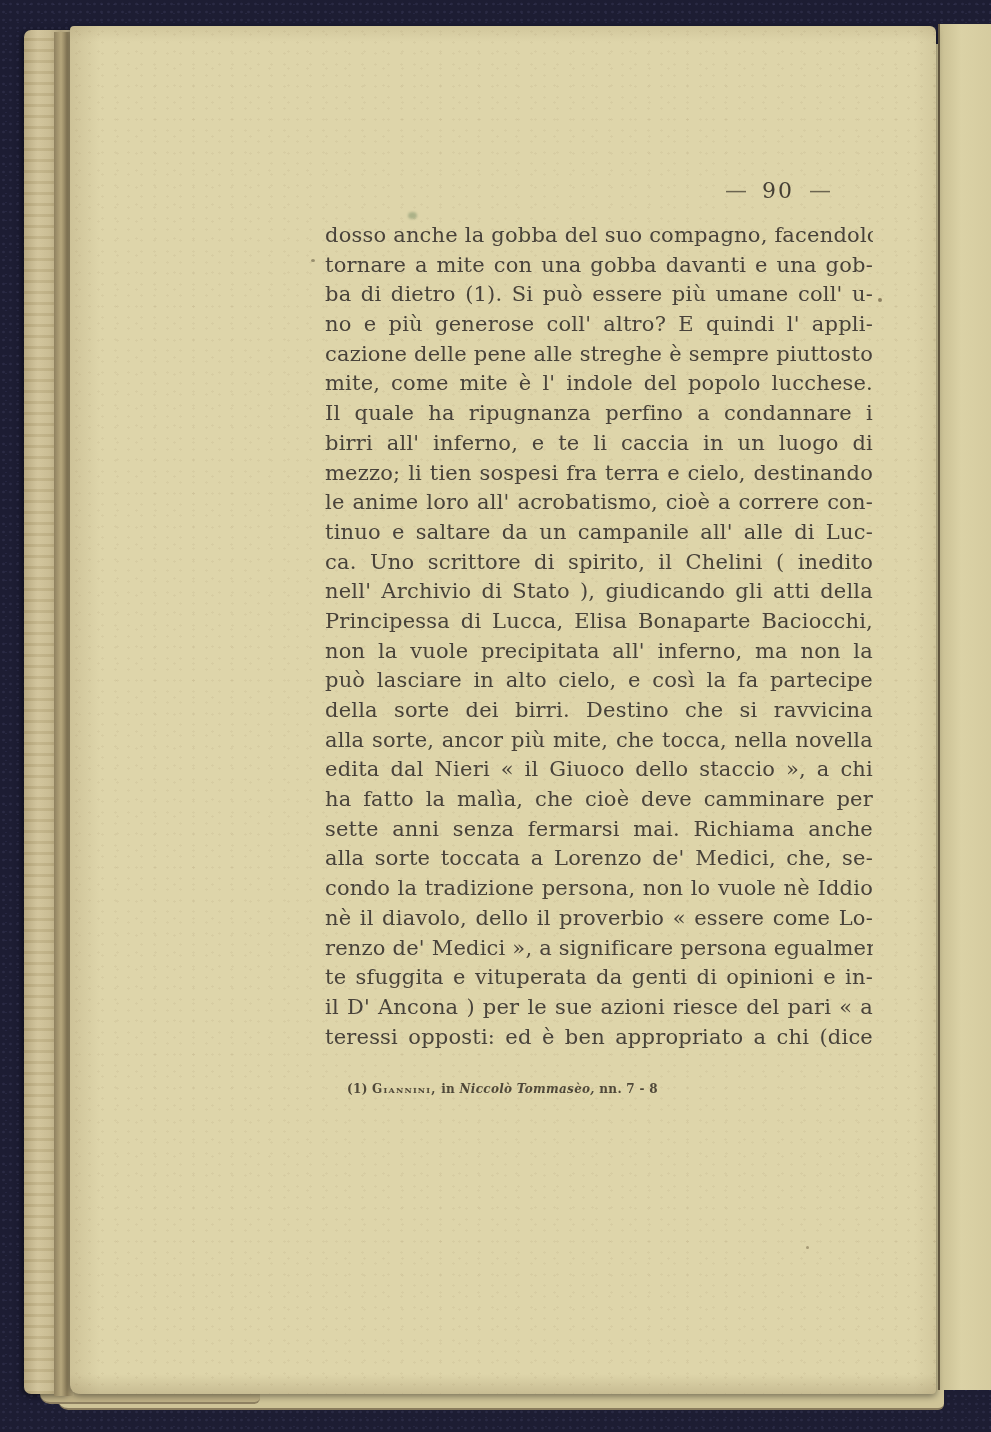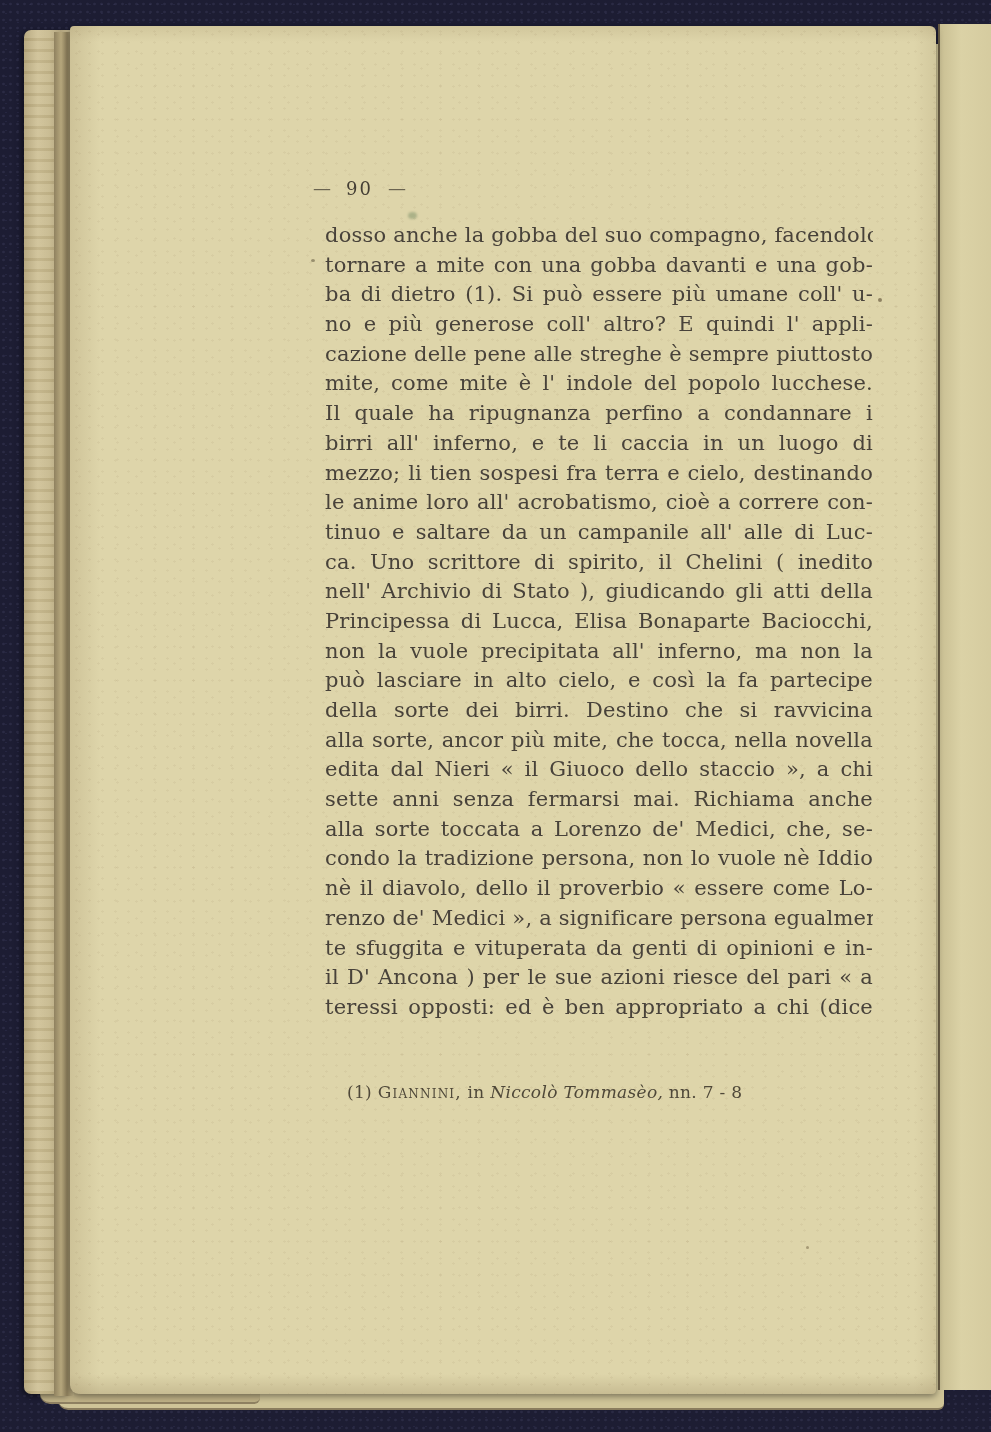--- a/index.html
+++ b/index.html
@@ -69,43 +69,43 @@
       radial-gradient(rgba(150,130,85,0.10) 1px, transparent 1.6px),
       radial-gradient(rgba(125,105,65,0.08) 1px, transparent 1.5px);
     background-size: 100% 100%, 100% 100%, 100% 100%, 100% 100%, 13px 11px, 19px 17px;
     border-radius: 4px 6px 4px 9px;
     box-shadow: 0 2px 7px rgba(0,0,0,0.45);
     z-index: 3;
   }
 
   .page-header {
     position: absolute; left: 228px; top: 152px; width: 548px;
-    text-align: left;
-    font-size: 18px; color: #565040;
+    text-align: right;
+    font-size: 22px; color: #565040;
   }
   .page-header .dash { margin: 0 15px; color: #6b6450; }
   .page-header .num { color: #453f35; letter-spacing: 2px; }
 
   .text-block {
     position: absolute; left: 255px; top: 195px; width: 548px;
     color: #48423a;
     font-size: 21px;
   }
   .line {
     height: 29.7px; line-height: 29.7px;
     text-align: justify;
     text-align-last: justify;
     -moz-text-align-last: justify;
     letter-spacing: 0.2px;
     overflow: hidden; white-space: nowrap;
   }
 
   .footnote {
     position: absolute; left: 277px; top: 1056px; width: 520px;
-    font-size: 17px; color: #4f4839; letter-spacing: 0.3px;
+    font-size: 12px; color: #4f4839; letter-spacing: 0.3px; font-weight: bold;
   }
   .footnote .sc { font-variant: small-caps; letter-spacing: 1.2px; }
   .footnote .it { font-style: italic; }
 
   
   .speck { position: absolute; border-radius: 50%; z-index: 4; }
   .speck.s1 { left: 408px; top: 212px; width: 9px; height: 7px; background: rgba(110,135,95,0.45); filter: blur(1px); }
   .speck.s2 { left: 878px; top: 298px; width: 4px; height: 4px; background: rgba(90,75,50,0.6); }
   .speck.s3 { left: 311px; top: 259px; width: 4px; height: 3px; background: rgba(95,85,60,0.55); }
   .speck.s4 { left: 806px; top: 1246px; width: 3px; height: 3px; background: rgba(110,95,65,0.5); }
@@ -138,20 +138,21 @@
     <div class="line">le anime loro all' acrobatismo, cioè a correre con-</div>
     <div class="line">tinuo e saltare da un campanile all' alle di Luc-</div>
     <div class="line">ca. Uno scrittore di spirito, il Chelini ( inedito</div>
     <div class="line">nell' Archivio di Stato ), giudicando gli atti della</div>
     <div class="line">Principessa di Lucca, Elisa Bonaparte Baciocchi,</div>
     <div class="line">non la vuole precipitata all' inferno, ma non la</div>
     <div class="line">può lasciare in alto cielo, e così la fa partecipe</div>
     <div class="line">della sorte dei birri. Destino che si ravvicina</div>
     <div class="line">alla sorte, ancor più mite, che tocca, nella novella</div>
     <div class="line">edita dal Nieri « il Giuoco dello staccio », a chi</div>
+    <div class="line">ha fatto la malìa, che cioè deve camminare per</div>
     <div class="line">sette anni senza fermarsi mai. Richiama anche</div>
     <div class="line">alla sorte toccata a Lorenzo de' Medici, che, se-</div>
     <div class="line">condo la tradizione persona, non lo vuole nè Iddio</div>
     <div class="line">nè il diavolo, dello il proverbio « essere come Lo-</div>
     <div class="line">renzo de' Medici », a significare persona egualmen-</div>
     <div class="line">te sfuggita e vituperata da genti di opinioni e in-</div>
     <div class="line">il D' Ancona ) per le sue azioni riesce del pari « a</div>
     <div class="line">teressi opposti: ed è ben appropriato a chi (dice</div>
   </div>
 

